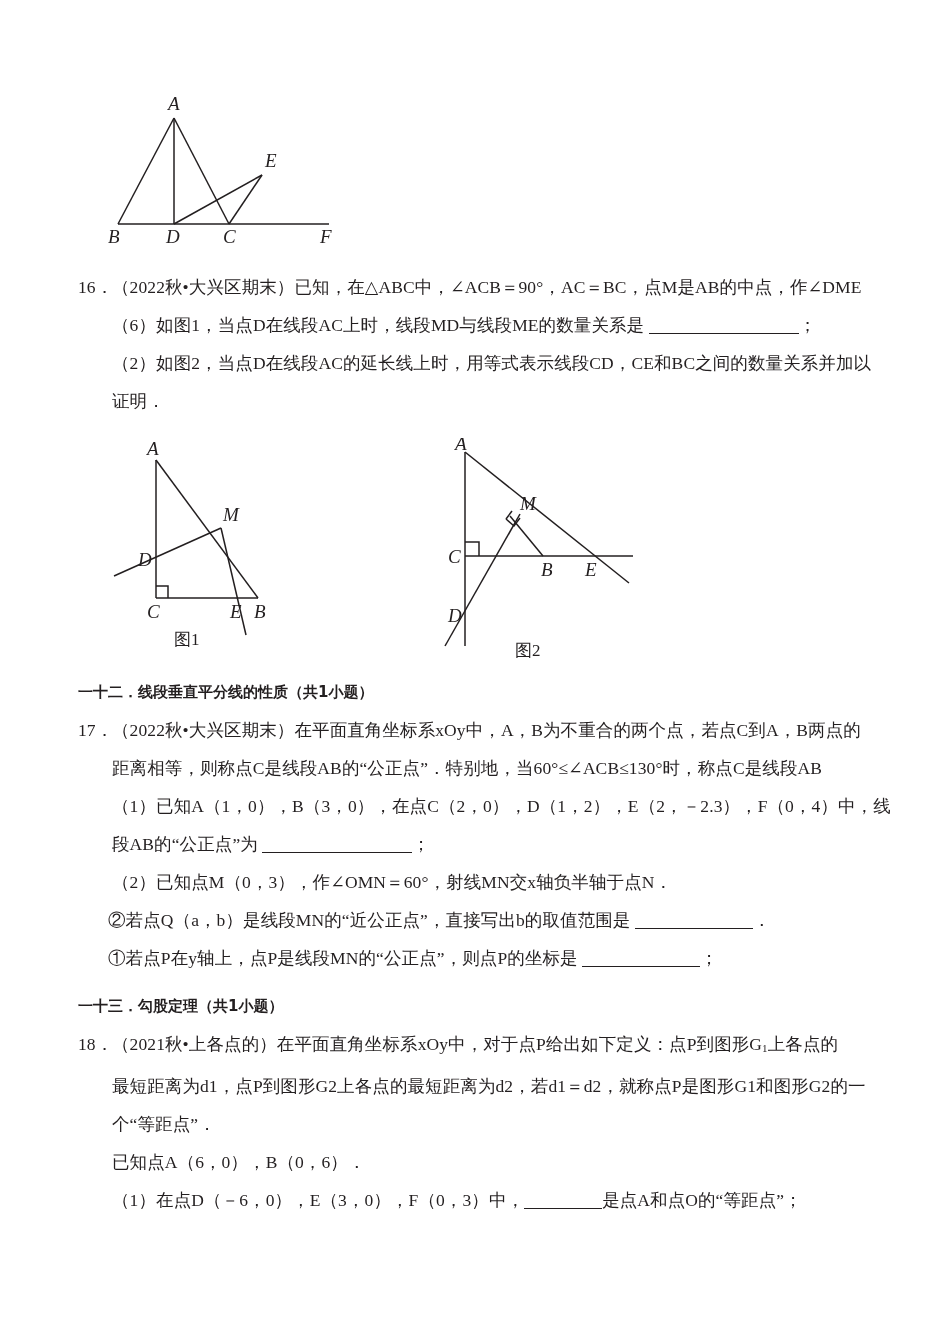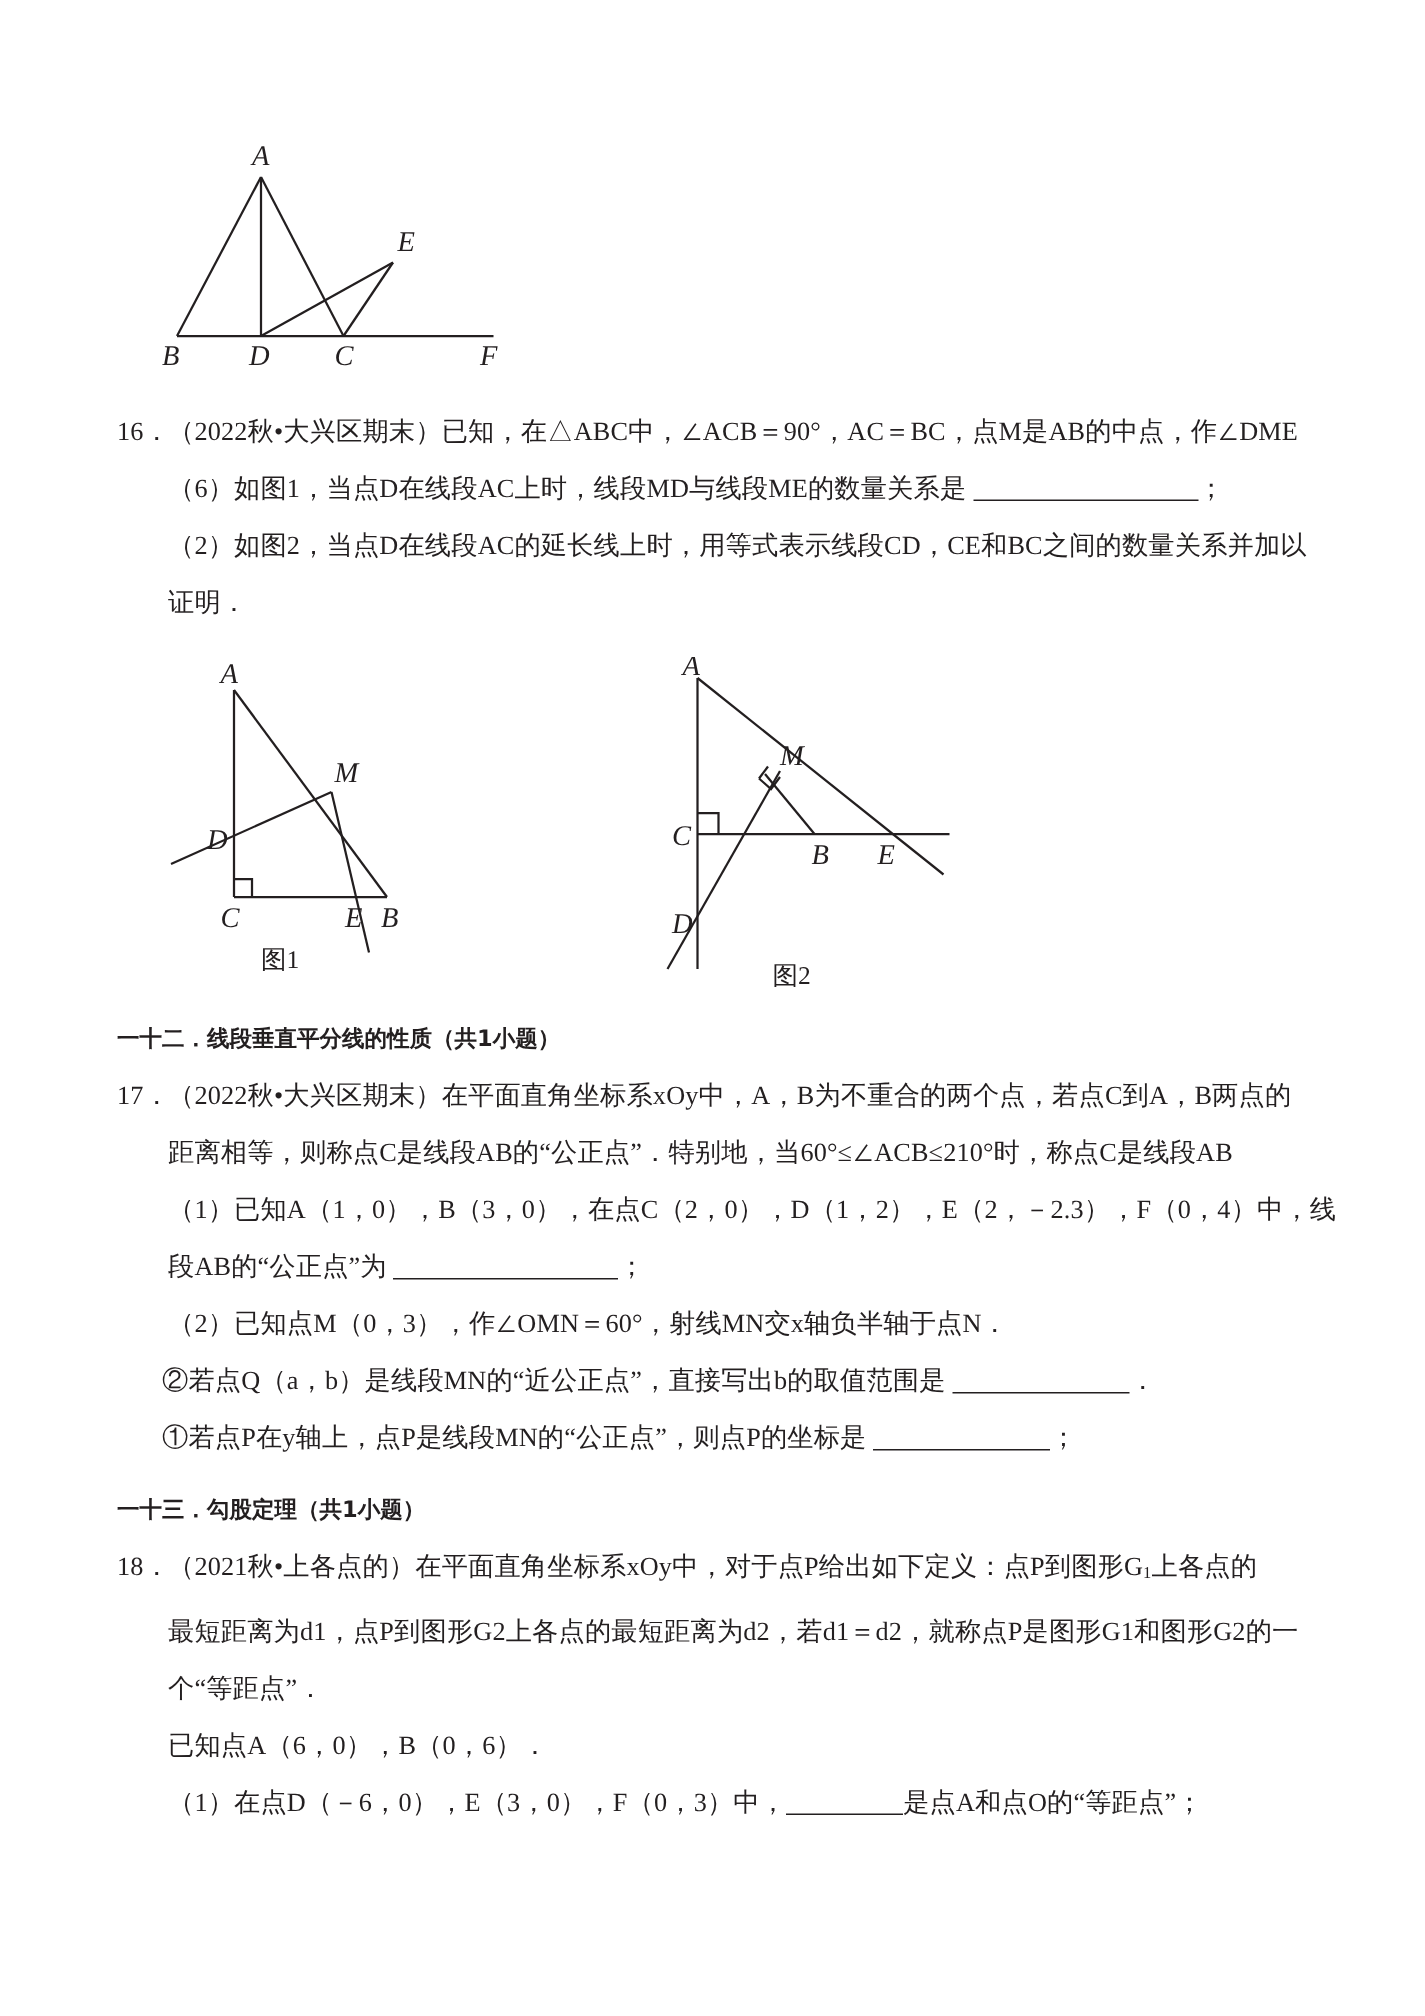--- a/index.html
+++ b/index.html
@@ -55,21 +55,20 @@
 
   
   .body-text {
     padding-left: 78px;
     padding-right: 72px;
     box-sizing: border-box;
   }
   .q-block {
     position: relative;
     margin: 0;
-    font-family: Liberation Serif, serif;
   }
   .line {
     font-size: 17.5px;
     line-height: 38px;
     letter-spacing: 0.1px;
     white-space: nowrap;
   }
   .indent { padding-left: 34px; }
   .indent2 { padding-left: 30px; }
 
@@ -208,21 +207,21 @@
   </div>
 
   <div class="body-text">
     <div class="sec-head">一十二．线段垂直平分线的性质（共1小题）</div>
 
     <div class="q-block">
       <div class="line">
         <span class="qnum">17．</span><span>（2022秋•大兴区期末）</span><span>在平面直角坐标系xOy中，A，B为不重合的两个点，若点C到A，B两点的</span>
       </div>
       <div class="line indent">
-        <span>距离相等，则称点C是线段AB的“公正点”．特别地，当60°≤∠ACB≤210°时，称点C是线段AB</span>
+        <span>距离相等，则称点C是线段AB的“公正点”．特别地，当60°≤∠ACB≤130°时，称点C是线段AB</span>
       </div>
       <div class="line indent">
         <span>（1）已知A（1，0），B（3，0），在点C（2，0），D（1，2），E（2，－2.3），F（0，4）中，线</span>
       </div>
       <div class="line indent">
         <span>段AB的“公正点”为</span>
         <span class="blank-long"></span><span>；</span>
       </div>
       <div class="line indent">
         <span>（2）已知点M（0，3），作∠OMN＝60°，射线MN交x轴负半轴于点N．</span>

